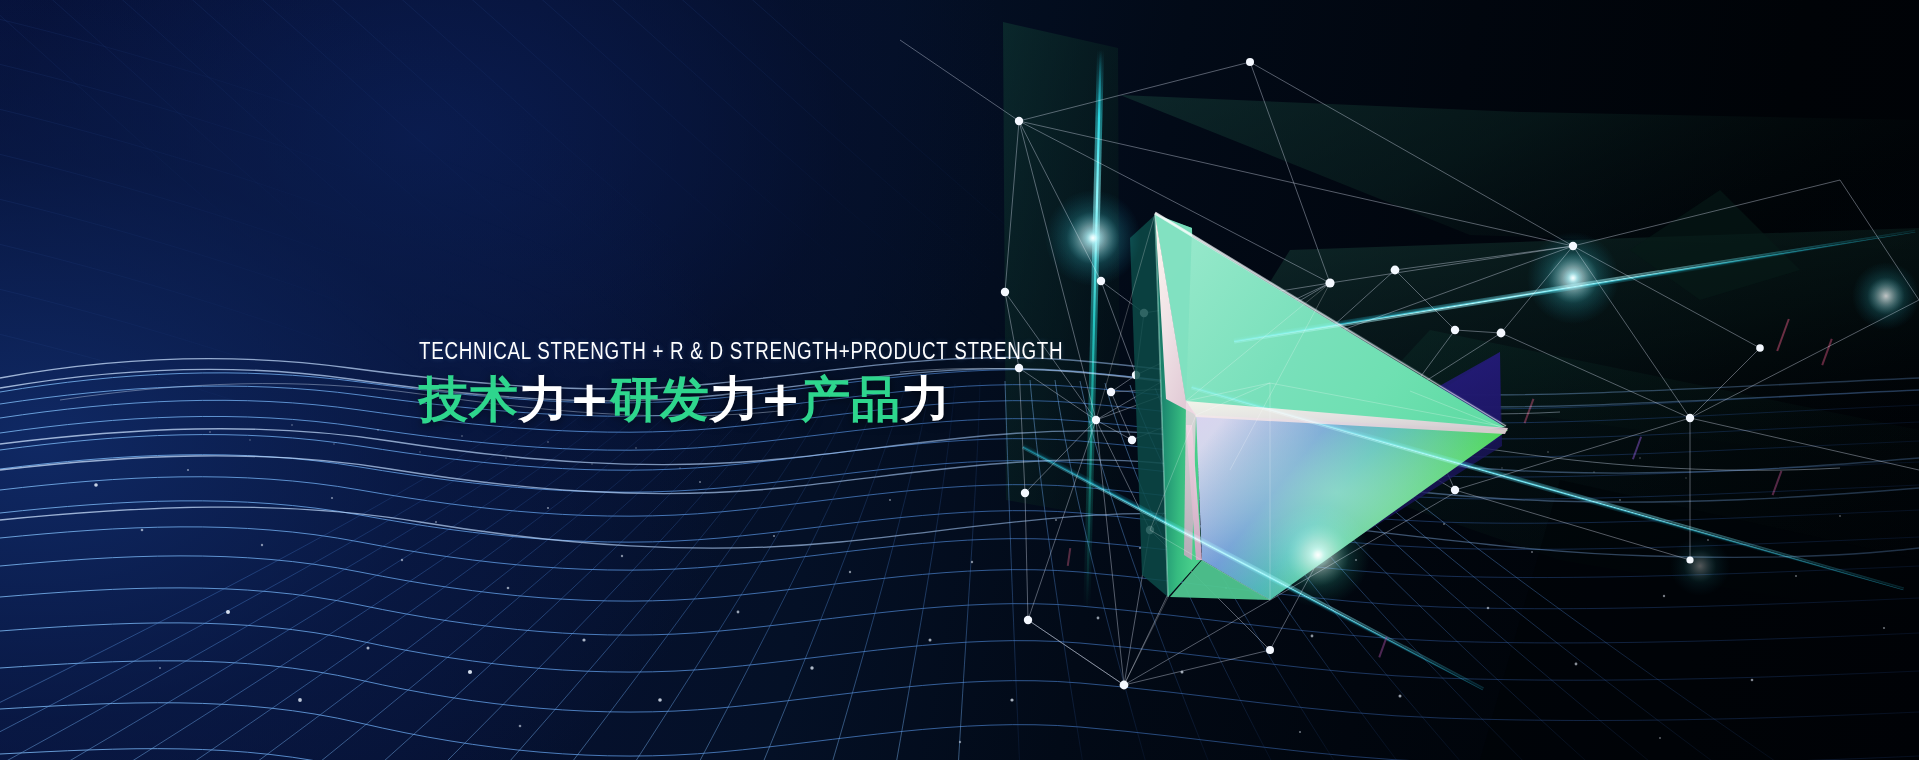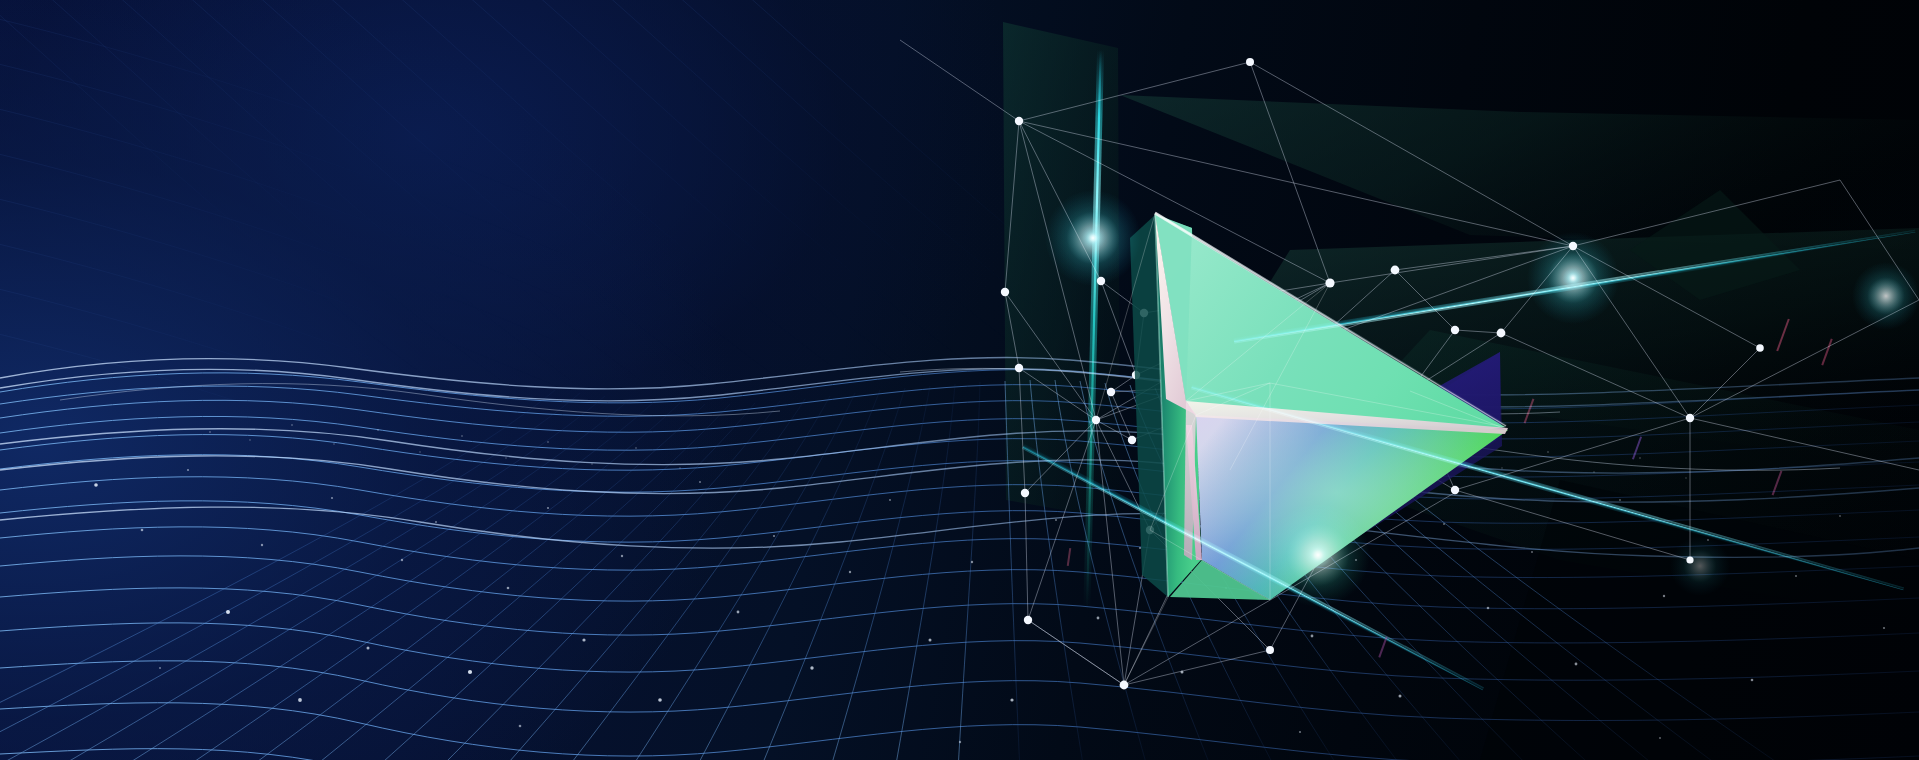--- a/index.html
+++ b/index.html
@@ -591,14 +591,20 @@
       <rect x="1782" y="318" width="2" height="34" fill="#c0456a" transform="rotate(20 1783 335)"></rect>
       <rect x="1826" y="338" width="2" height="28" fill="#b03f63" transform="rotate(20 1827 352)"></rect>
       <rect x="1528" y="398" width="2" height="26" fill="#a93c5f" transform="rotate(20 1529 411)"></rect>
       <rect x="1636" y="436" width="2" height="24" fill="#7b48b8" transform="rotate(20 1637 448)"></rect>
       <rect x="1776" y="470" width="2" height="26" fill="#9a3f72" transform="rotate(20 1777 483)"></rect>
       <rect x="1382" y="636" width="2" height="22" fill="#8b3f86" transform="rotate(20 1383 647)"></rect>
       <rect x="1068" y="548" width="2" height="18" fill="#9a3f55" transform="rotate(8 1069 557)"></rect>
     </g>
   </svg>
 
+  <div id="headline-block">
+    <div id="subtitle-en">TECHNICAL STRENGTH + R &amp; D STRENGTH+PRODUCT STRENGTH</div>
+    <div id="title-cn">
+      <span class="g">技术</span><span class="w">力</span><span class="p">+</span><span class="g">研发</span><span class="w">力</span><span class="p">+</span><span class="g">产品</span><span class="w">力</span>
+    </div>
+  </div>
 
 </div>
 
 </body></html>

